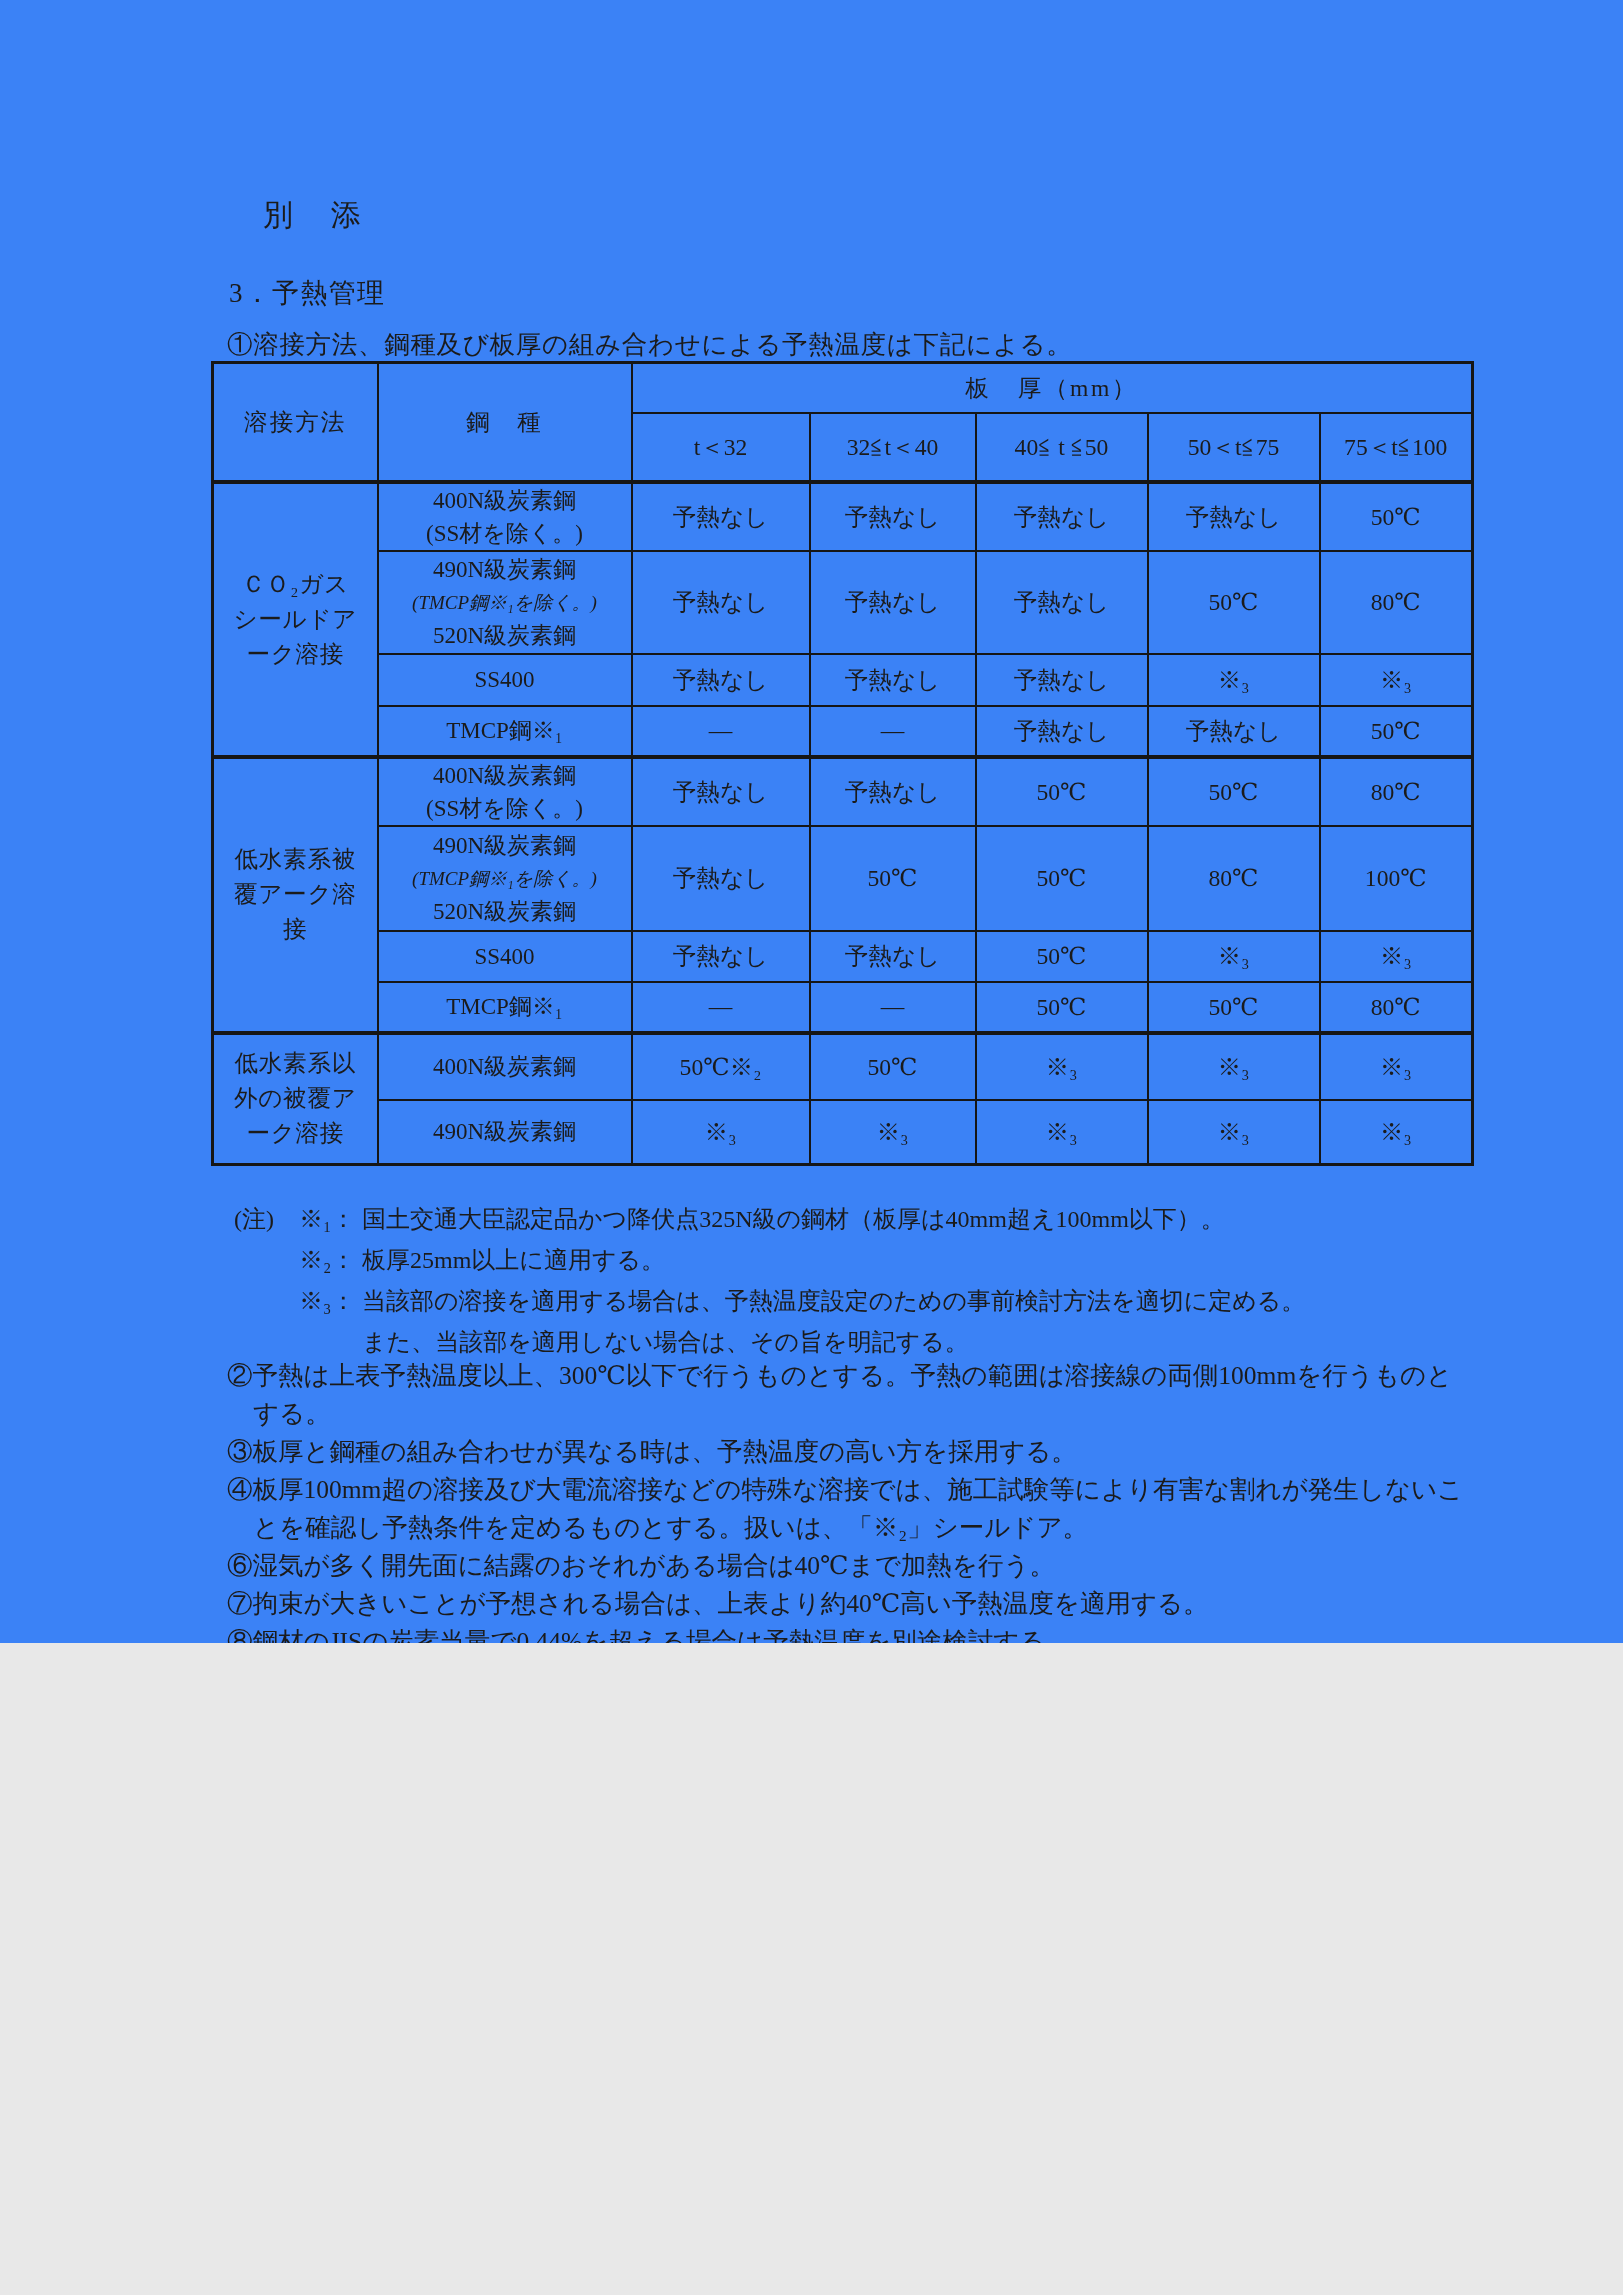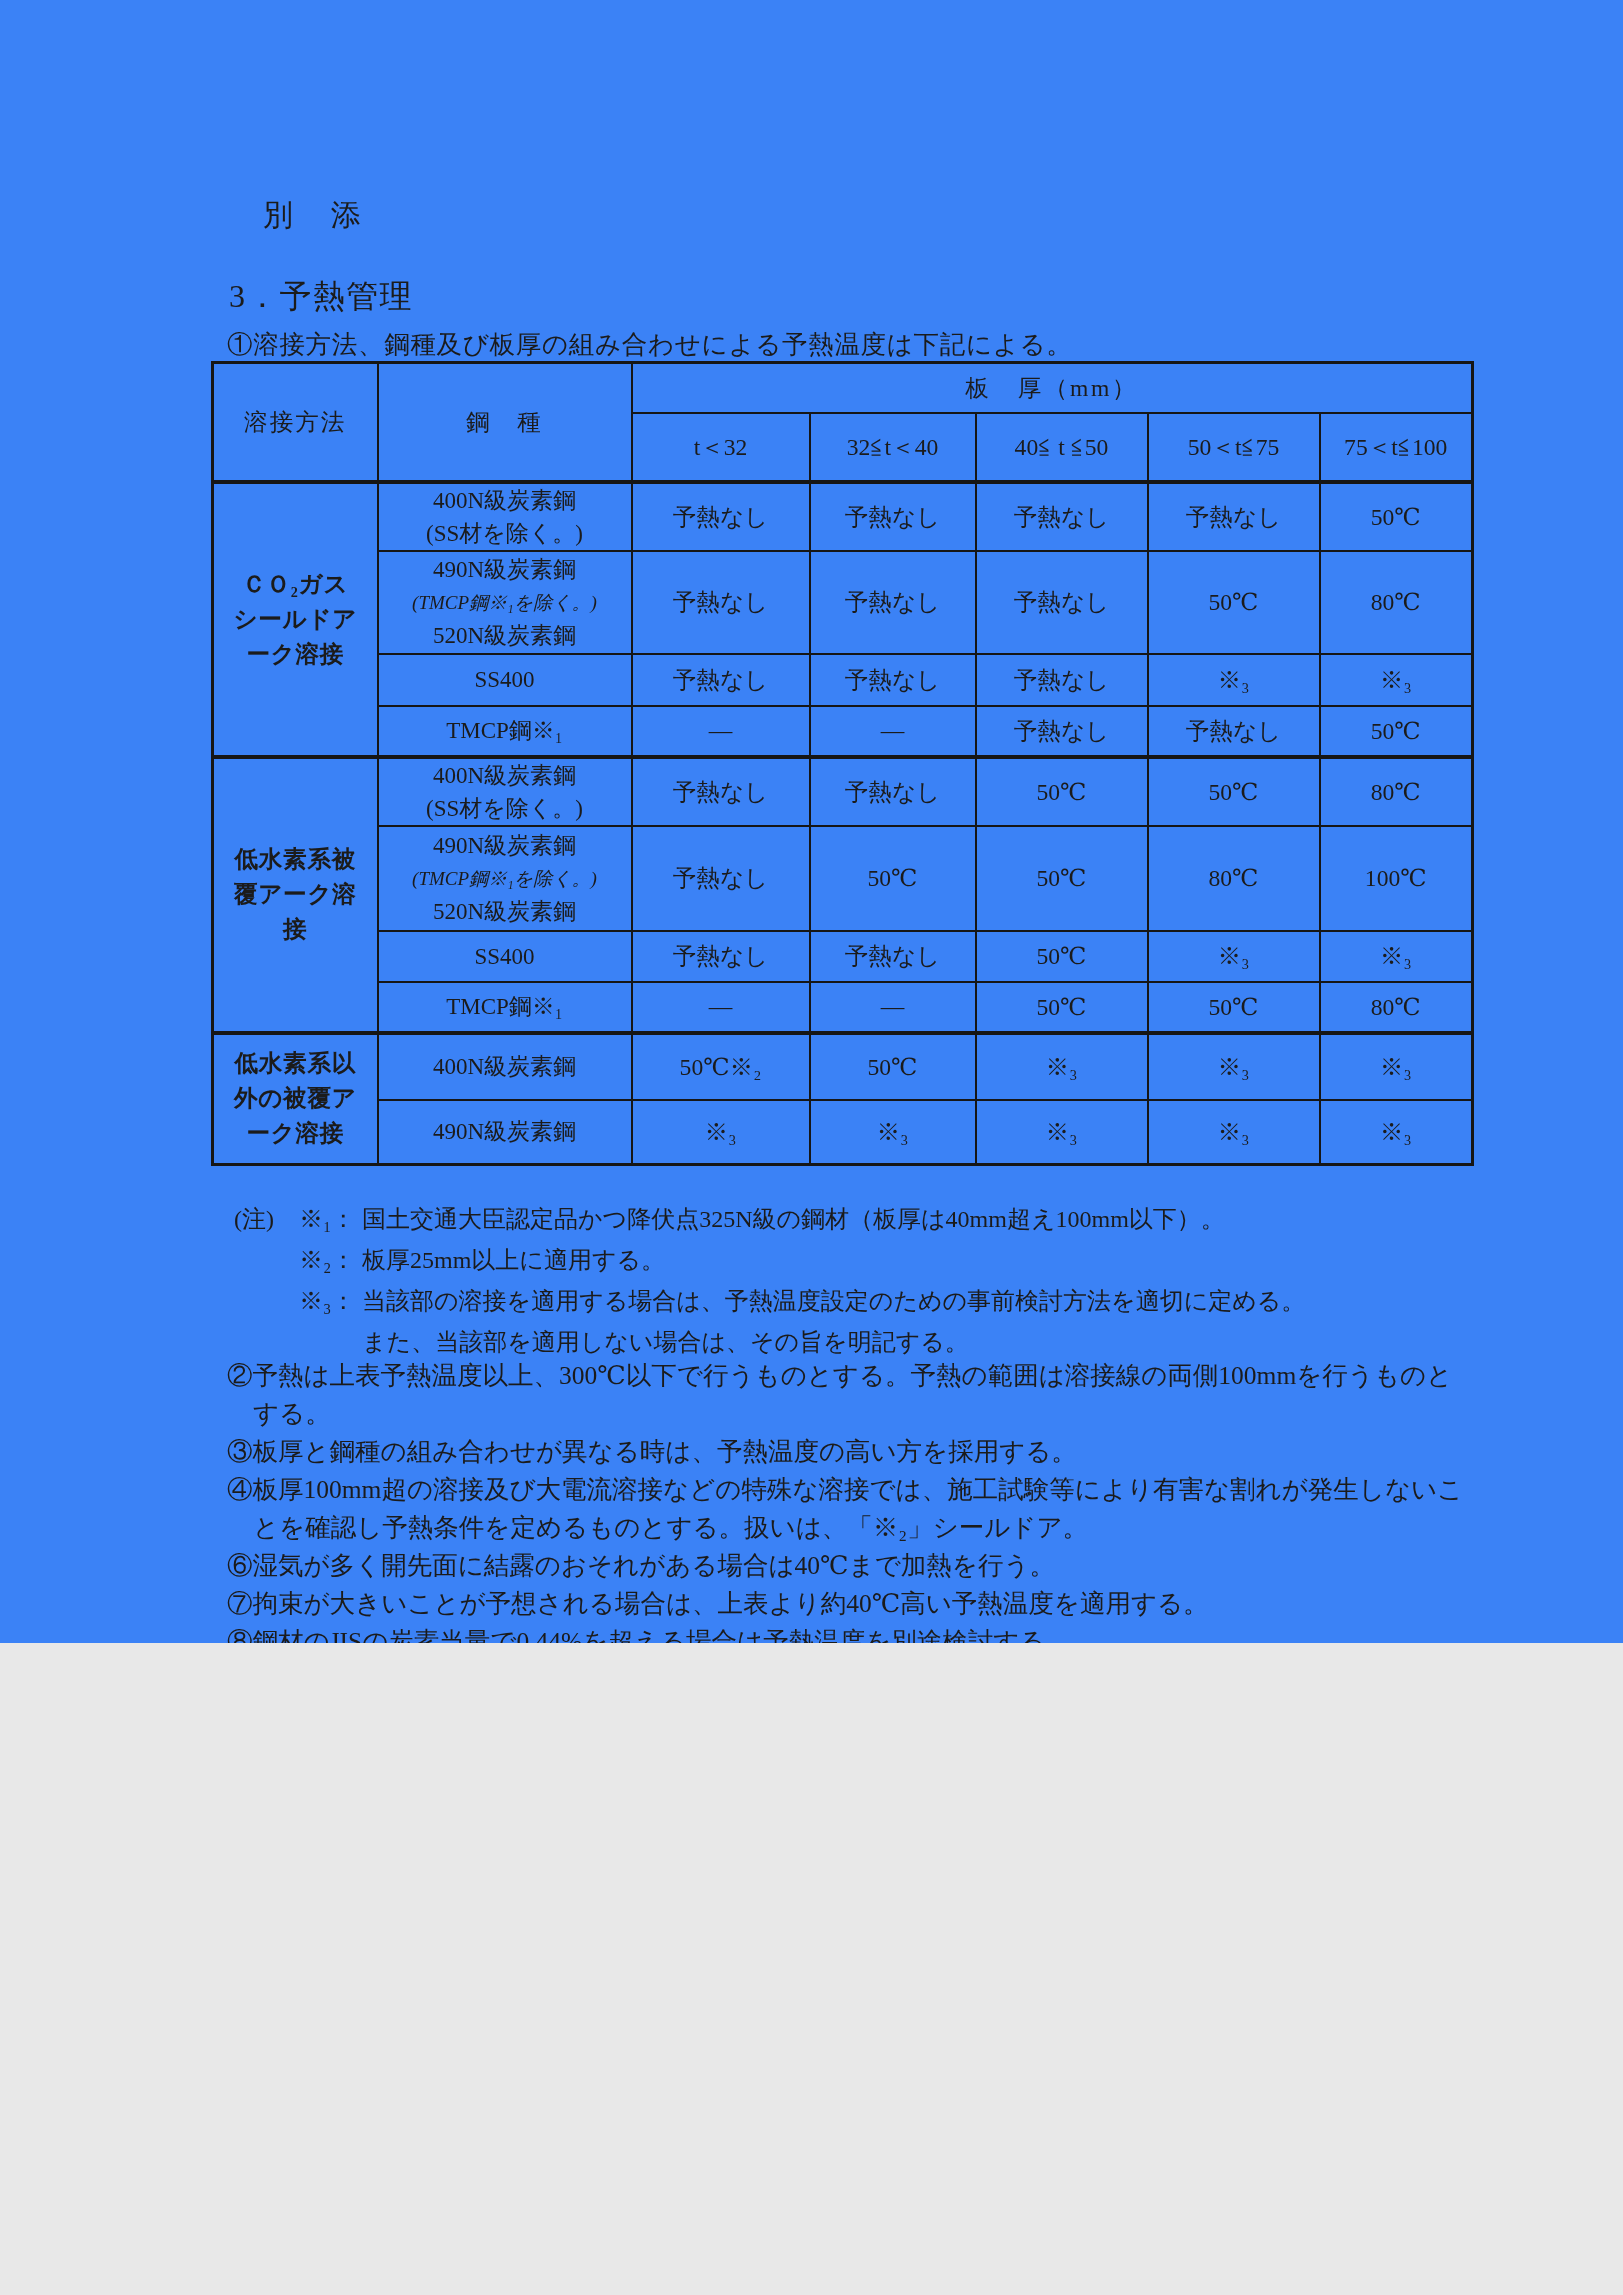--- a/index.html
+++ b/index.html
@@ -21,21 +21,21 @@
     left: 263px;
     top: 195px;
     font-size: 30px;
     letter-spacing: 3.9px;
     white-space: pre;
   }
   .section-title {
     position: absolute;
     left: 229px;
     top: 275px;
-    font-size: 32px;
+    font-size: 27px;
     letter-spacing: 1.3px;
   }
   .intro-line {
     position: absolute;
     left: 227px;
     top: 327px;
     font-size: 25.5px;
     letter-spacing: 0.7px;
   }
   table.preheat {
@@ -58,21 +58,20 @@
   tr.group-start > td {
     border-top: 4.6px solid #161616;
   }
   td.method-cell {
     text-align: left;
     padding-left: 17px;
     font-size: 25px;
     line-height: 35px;
     white-space: pre-line;
     letter-spacing: 0.7px;
-    font-weight: bold;
   }
   td.thickness-head {
     font-size: 24px;
     letter-spacing: 2.6px;
   }
   td.range-head {
     font-size: 22px;
   }
   td.big-head {
     font-size: 25px;

